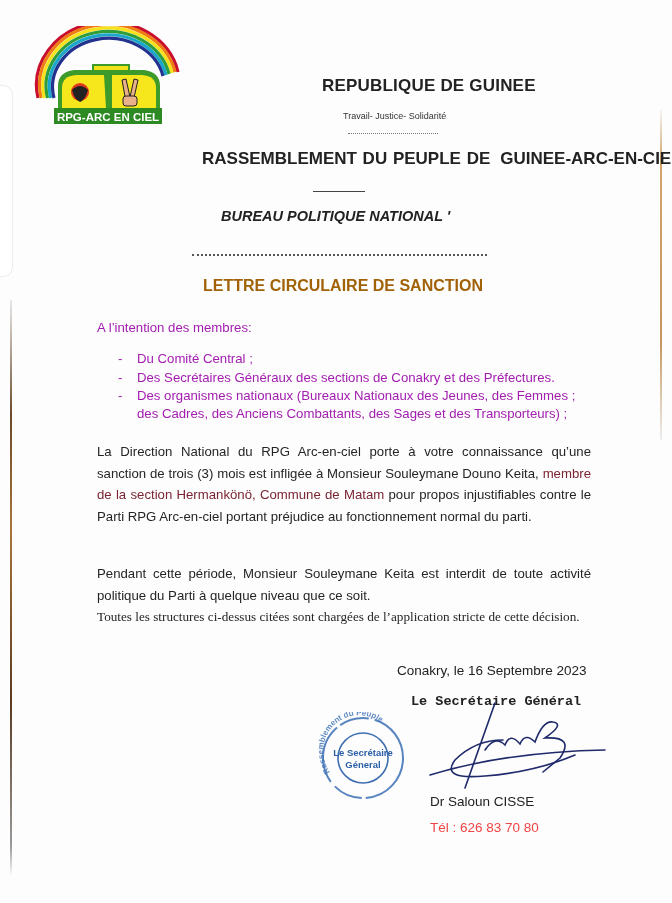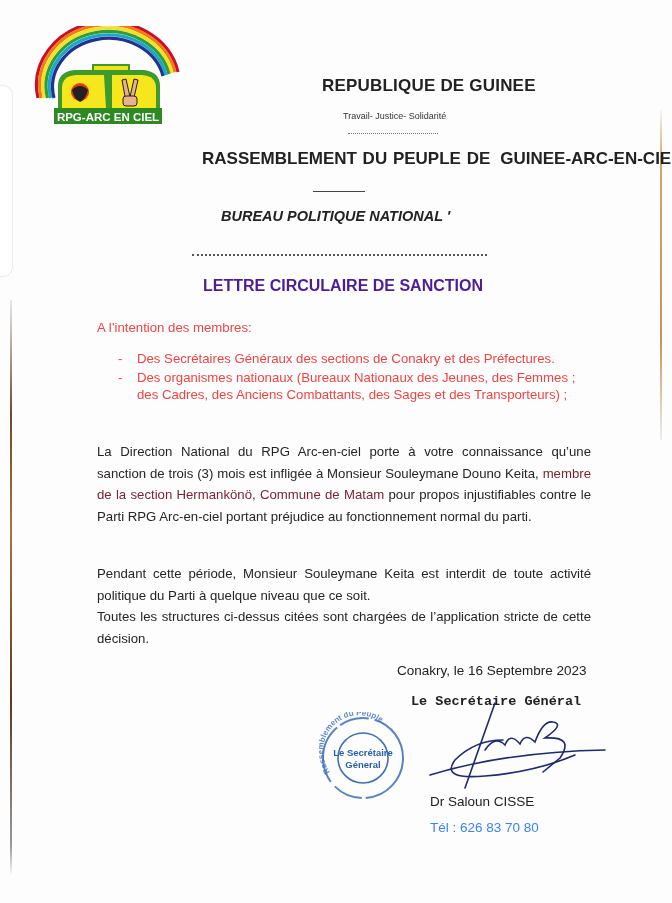--- a/index.html
+++ b/index.html
@@ -25,37 +25,37 @@
   .logo { position: absolute; left: 32px; top: 26px; width: 152px; height: 118px; }
   .abs { position: absolute; white-space: nowrap; }
   .title-rep { left: 302px; top: 76px; font-size: 17px; font-weight: bold; letter-spacing: 0.2px; color: #222; margin-left: 20px; }
   .motto { left: 343px; top: 111px; font-size: 9px; color: #333; }
   .dots1 { left: 348px; top: 133px; width: 90px; border-top: 1px dotted #777; height: 0; }
   .party { left: 202px; top: 149px; font-size: 17px; font-weight: bold; color: #222; word-spacing: 1px; }
   .party .gap { display: inline-block; width: 10px; }
   .dash { left: 313px; top: 191px; width: 52px; border-top: 1px solid #444; height: 0; }
   .bureau { left: 221px; top: 208px; font-size: 14.5px; font-weight: bold; font-style: italic; color: #222; }
   .dots2 { left: 192px; top: 254px; width: 295px; border-top: 2px dotted #555; height: 0; }
-  .lettre { left: 203px; top: 277px; font-size: 16px; font-weight: bold; color: #4c1d95; }
-  .body-text { font-size: 13.2px; color: #ef4444; }
+  .lettre { left: 203px; top: 277px; font-size: 16px; font-weight: bold; color: #a16207; }
+  .body-text { font-size: 13.2px; color: #a21caf; }
   .intro { left: 97px; top: 320px; }
   .bullets { position: absolute; left: 118px; top: 350px; width: 480px; list-style: none; margin: 0; padding: 0; }
   .bullets li { position: relative; padding-left: 19px; line-height: 17.5px; margin-bottom: 1px; }
   .bullets li::before { content: "-"; position: absolute; left: 0; top: 0; }
   .para { position: absolute; left: 97px; width: 494px; text-align: justify; line-height: 21.5px; font-size: 13.2px; color: #252525; }
   .para1 { top: 441px; }
   .para1 .red { color: #7a2433; }
   .para2 { top: 563px; }
-  .para3 { top: 606px; }
+  .para3 { top: 606px; font-family: Liberation Serif, serif; }
   .date { left: 397px; top: 663px; font-size: 13.5px; color: #222; }
   .sg-title { left: 411px; top: 694px; font-size: 13.5px; font-weight: bold; color: #222; font-family: Liberation Mono, monospace; }
   .stamp { position: absolute; left: 318px; top: 712px; width: 90px; height: 92px; }
   .signature { position: absolute; left: 425px; top: 700px; width: 190px; height: 90px; }
   .name { left: 430px; top: 794px; font-size: 13.5px; color: #222; }
-  .tel { left: 430px; top: 820px; font-size: 13.5px; color: #3b82f6; }
+  .tel { left: 430px; top: 820px; font-size: 13.5px; color: #ef4444; }
 </style>
 </head>
 <body>
 
 <div class="shadow-card"></div>
 <div class="page-edge-left"></div>
 <div class="page-edge-right"></div>
 
 <svg class="logo" viewBox="0 0 152 118">
   <g fill="none" stroke-width="3.2">
@@ -87,20 +87,21 @@
   <span>RASSEMBLEMENT DU PEUPLE DE</span><span class="gap"></span><span>GUINEE-ARC-EN-CIEL</span>
 </div>
 <div class="abs dash"></div>
 <div class="abs bureau">BUREAU POLITIQUE NATIONAL '</div>
 <div class="abs dots2"></div>
 
 <div class="abs lettre">LETTRE CIRCULAIRE DE SANCTION</div>
 
 <div class="abs body-text intro">A l’intention des membres:</div>
 <ul class="bullets body-text">
+  <li>Du Comité Central ;</li>
   <li>Des Secrétaires Généraux des sections de Conakry et des Préfectures.</li>
   <li>Des organismes nationaux (Bureaux Nationaux des Jeunes, des Femmes ; des Cadres, des Anciens Combattants, des Sages et des Transporteurs) ;</li>
 </ul>
 
 <div class="para para1"><span>La Direction National du RPG Arc-en-ciel porte à votre connaissance  qu’une sanction de trois (3) mois est infligée à Monsieur Souleymane Douno Keita, </span><span class="red">membre de la section Hermankönö, Commune de Matam</span><span> pour propos injustifiables contre le Parti RPG Arc-en-ciel portant préjudice au fonctionnement normal du parti.</span></div>
 <div class="para para2">Pendant cette période, Monsieur Souleymane Keita est interdit de toute activité politique du Parti à quelque niveau que ce soit.</div>
 <div class="para para3">Toutes les structures ci-dessus citées sont chargées de l’application stricte de cette décision.</div>
 
 <div class="abs date">Conakry, le 16 Septembre 2023</div>
 <div class="abs sg-title">Le Secrétaire Général</div>

